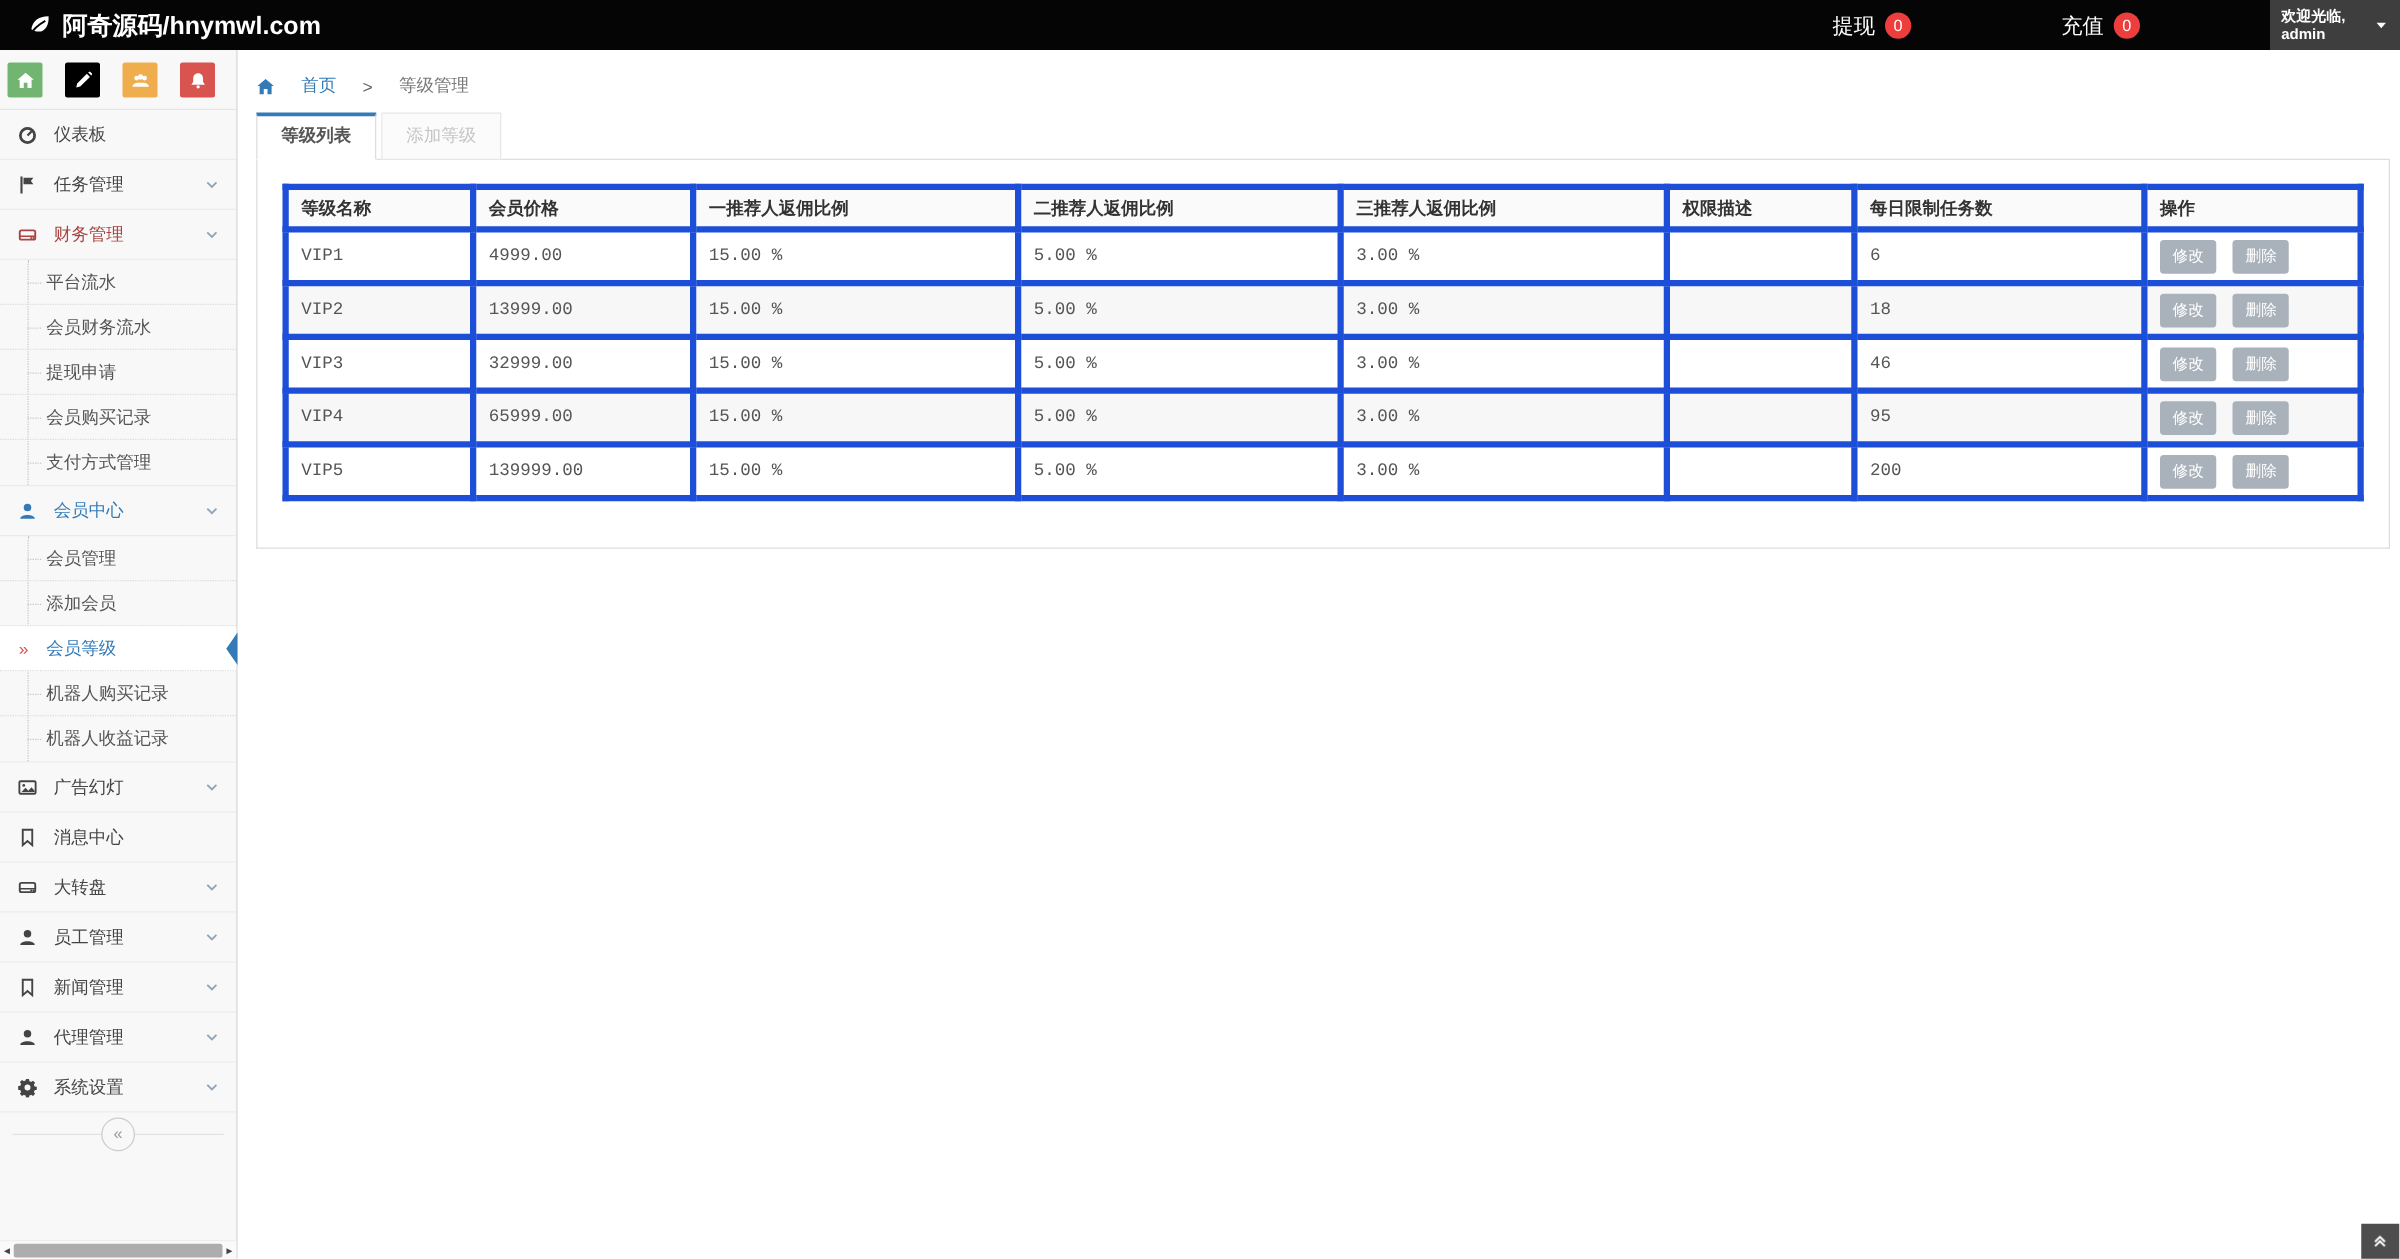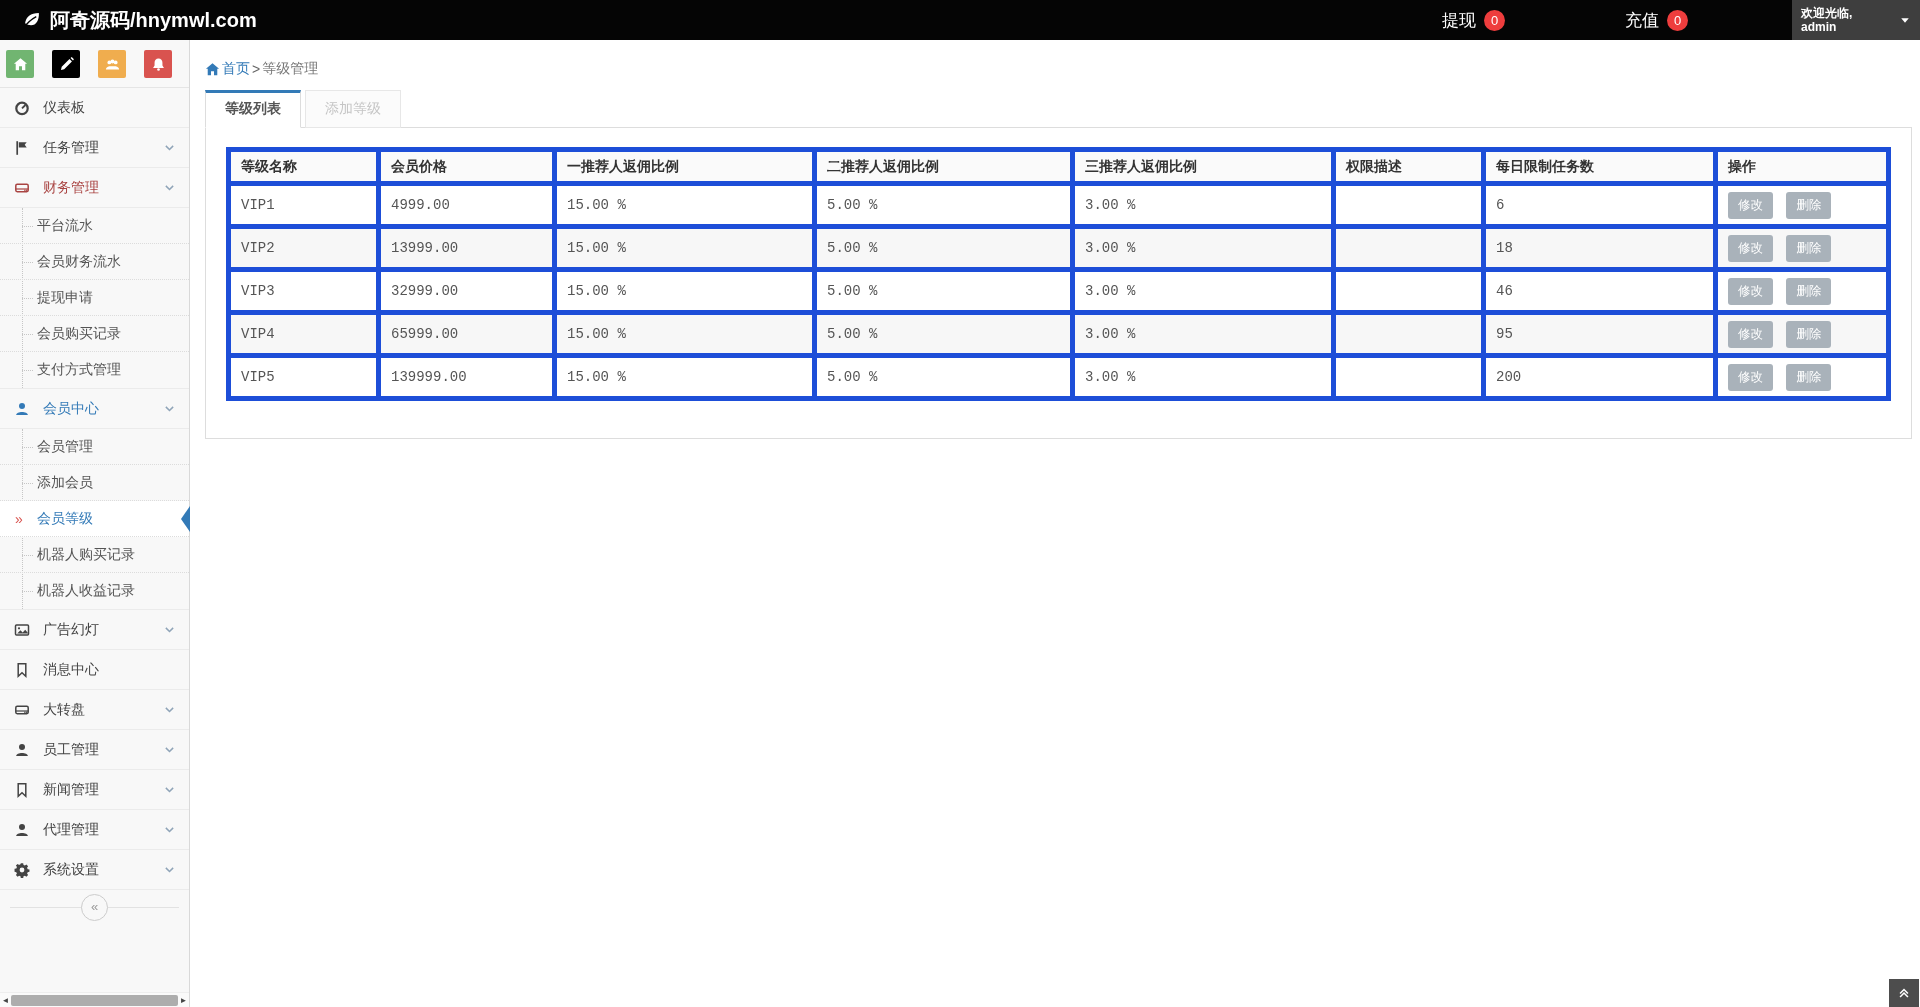--- a/index.html
+++ b/index.html
@@ -15,21 +15,21 @@
   
   .topbar{ height:40px; background:var(--topbar_bg,#050505); display:flex; align-items:center; color:#fff; }
   .brand{ display:flex; align-items:center; gap:9px; padding-left:22px; font-size:20px; font-weight:700; cursor:pointer;text-align:right; }
   .brand .leaf{ width:19px; height:19px; color:#fff; }
   .topbar-right{ margin-left:auto; display:flex; align-items:center; height:100%; }
   .stat{ display:flex; align-items:center; font-size:17px; cursor:pointer; }
   .stat .badge{ margin-left:8px; background:var(--badge,#ee3d3d); min-width:21px; height:21px; padding:0 2px;
     border-radius:11px; display:flex; align-items:center; justify-content:center; font-size:13px; color:#fff; }
   .stat-withdraw{ margin-right:120px; }
   .stat-recharge{ margin-right:104px; }
-  .user-menu{ width:128px; height:100%; background:#3e3e3e; display:flex; align-items:center; padding:0 9px; cursor:pointer; }
+  .user-menu{ width:104px; height:100%; background:#3e3e3e; display:flex; align-items:center; padding:0 9px; cursor:pointer; }
   .user-texts{ font-size:12px; line-height:14px; font-weight:700; }
   .user-menu .caret{ margin-left:auto; width:12px; height:12px; color:#fff; }
 
   
   .layout{ display:flex; height:967px; }
   .sidebar{ width:190px; min-width:190px; background:#f8f8f8; border-right:1px solid #d9d9d9; position:relative; }
   .main{ flex:1; background:#fff; padding:0 8px 0 15px; overflow:hidden; }
 
   
   .quick{ display:flex; gap:18px; padding:10px 0 9px 6px; border-bottom:1px solid #e5e5e5; }
@@ -61,21 +61,21 @@
   .collapse-row{ position:relative; height:34px; display:flex; align-items:center; justify-content:center; }
   .collapse-row::before{ content:""; position:absolute; left:10px; right:10px; top:50%; border-top:1px solid #e2e2e2; }
   .collapse-btn{ position:relative; width:27px; height:27px; border-radius:50%; border:1px solid #ccc; background:#f8f8f8;
     color:#9a9a9a; font-size:13px; display:flex; align-items:center; justify-content:center; cursor:pointer; padding:0 0 2px 0; }
 
   .hscroll{ position:absolute; bottom:0; left:0; right:0; height:15px; background:#fafafa; display:flex; align-items:center; border-top:1px solid #eee; }
   .hs-arrow{ font-size:8px; color:#444; width:11px; text-align:center; cursor:pointer; user-select:none; }
   .hs-thumb{ flex:1; height:11px; background:#adadad; border-radius:2px; cursor:grab; }
 
   
-  .breadcrumb{ display:flex; align-items:center; gap:2px; margin-top:20px; font-size:14px; color:#777; }
+  .breadcrumb{ display:flex; align-items:center; gap:21px; margin-top:20px; font-size:14px; color:#777; }
   .bc-home-icon{ width:15px; height:15px; color:var(--accent,#337ab7); }
   .bc-link{ color:var(--accent,#337ab7); cursor:pointer; }
   .bc-sep{ color:#666; }
 
   .tabs{ display:flex; border-bottom:1px solid #ddd; margin-top:12px; }
   .tab{ padding:9px 19px; font-size:14px; margin-bottom:-1px; cursor:pointer; }
   .tab.active{ background:#fff; border:1px solid #ddd; border-bottom-color:#fff; border-top:3px solid var(--accent,#337ab7); color:#555; padding-top:7px;font-weight:bold; }
   .tab.inactive{ background:#fbfbfb; border:1px solid #e7e7e7; color:#c5c5c5; margin-left:4px; }
 
   .panel{ border:1px solid #ddd; border-top:none; background:#fff; padding:19px 20px 37px; }

